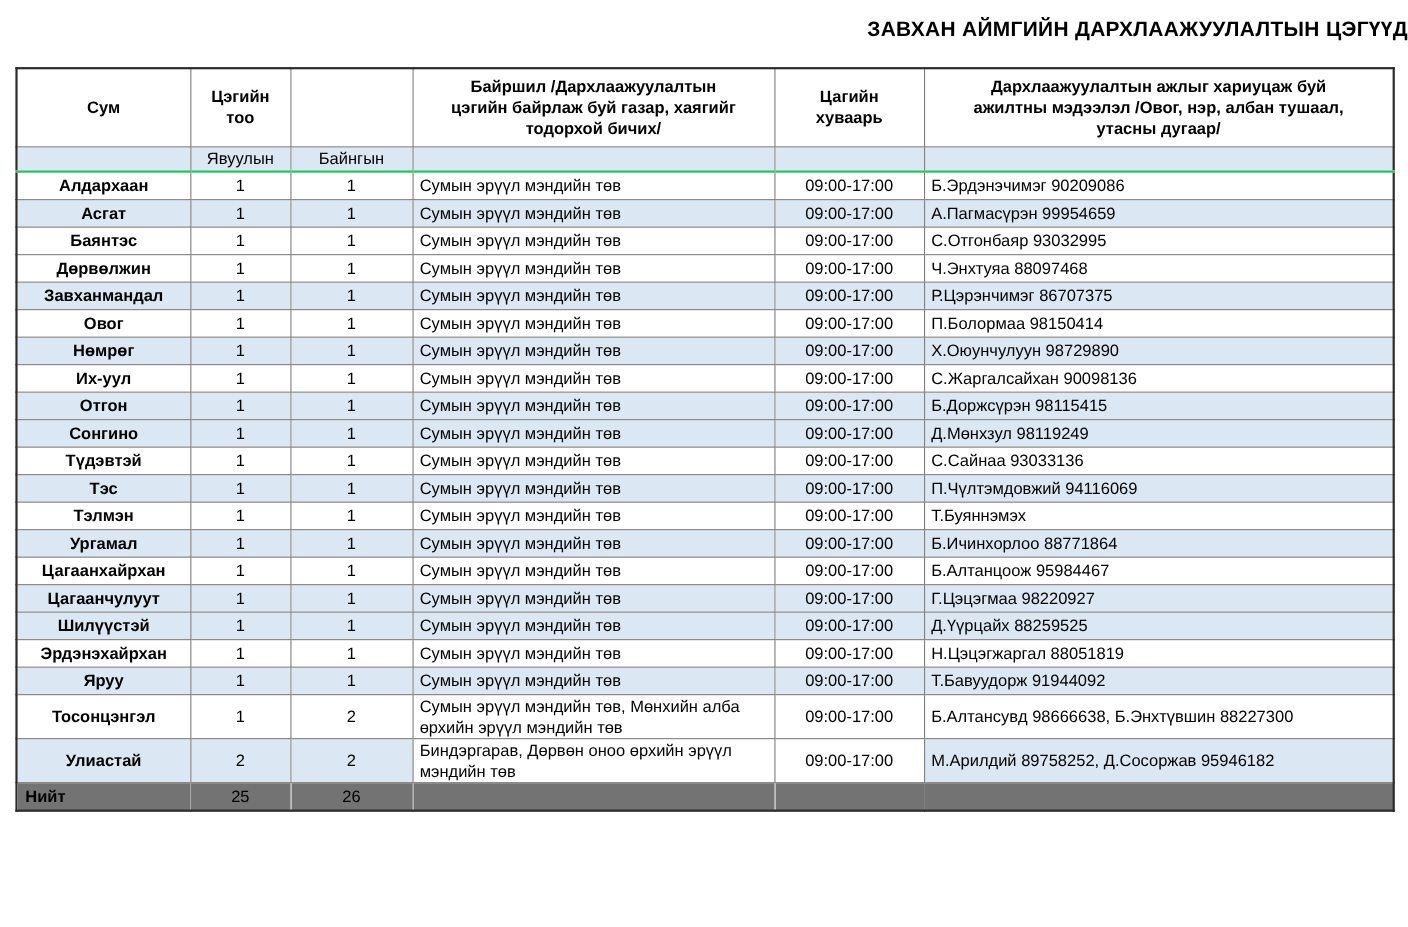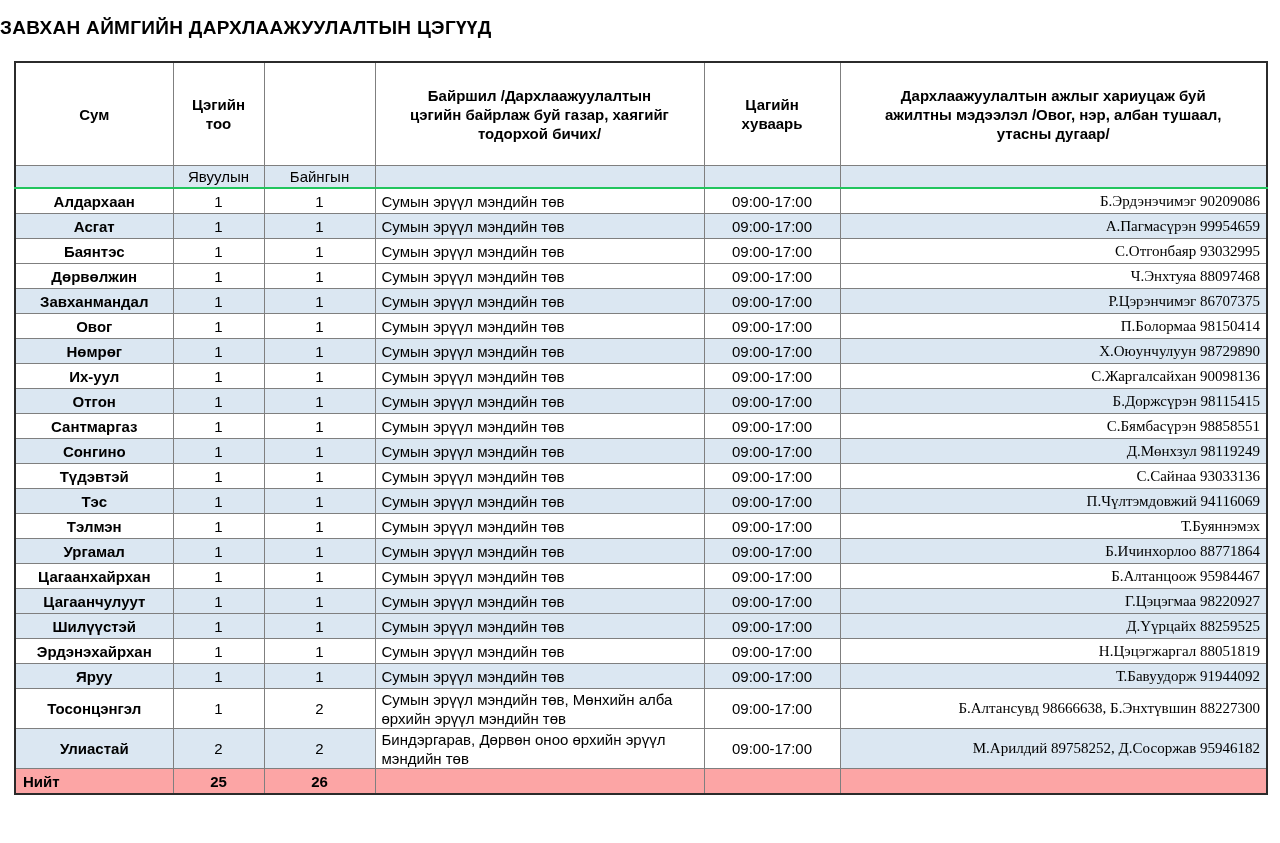--- a/index.html
+++ b/index.html
@@ -11,21 +11,21 @@
     color: #000000;
     -webkit-font-smoothing: antialiased;
   }
   .page {
     width: 1280px;
     height: 843px;
     position: relative;
     overflow: hidden;
   }
   .doc-title {
-    text-align: left;
+    text-align: right;
     font-weight: bold;
     font-size: 19px;
     letter-spacing: 0.3px;
     padding-top: 17px;
     height: 28px;
   }
   table.vax-table {
     border-collapse: collapse;
     table-layout: fixed;
     width: 1252px;
@@ -41,44 +41,44 @@
     vertical-align: middle;
     padding: 0 6px;
   }
   
   .vax-table thead tr.main-header th {
     height: 70px;
     font-weight: bold;
     text-align: center;
     background: #ffffff;
   }
-  th.h-count { padding: 16px 14px; }
+  th.h-count { padding: 0 14px; }
   th.h-location { padding: 0 28px; margin-top: 48px; }
   th.h-schedule { padding: 0 24px; }
   th.h-staff { padding: 0 38px; }
   .vax-table tr.sub-header td {
     height: 21px;
     background: var(--row-alt, #dbe7f2);
     border-bottom: 2px solid #22c55e;
     text-align: center;
     font-weight: normal;
   }
   
   .vax-table tbody td { height: 24px; background: #ffffff; }
   .vax-table tbody tr.tall td { height: 39px; }
   .vax-table tbody td.shaded { background: var(--row-alt, #dbe7f2); }
   .col-sum { font-weight: bold; text-align: center; padding-left: 7px; }
   .col-num { text-align: center; }
   .col-loc { text-align: left; padding: 0 8px; }
   .col-sched { text-align: center; }
-  .col-staff { text-align: right; padding: 0 8px; font-family: Liberation Serif, serif; }
+  .col-staff { text-align: left; padding: 0 8px; }
   
-  .vax-table tfoot td { height: 24px; background: #fca5a5; }
+  .vax-table tfoot td { height: 24px; background: #737373; }
   .vax-table tfoot .total-label { font-weight: bold; text-align: left; padding-left: 7px; }
-  .vax-table tfoot .total-num { font-weight: bold; text-align: center; }
+  .vax-table tfoot .total-num { font-weight: normal; text-align: center; }
 </style>
 </head>
 <body>
 
 <div class="page">
 
   <div class="doc-title">ЗАВХАН АЙМГИЙН ДАРХЛААЖУУЛАЛТЫН ЦЭГҮҮД</div>
 
   <table class="vax-table">
     <colgroup>
@@ -174,28 +174,20 @@
         </tr>
         <tr>
           <td class="col-sum shaded">Отгон</td>
           <td class="col-num shaded">1</td>
           <td class="col-num shaded">1</td>
           <td class="col-loc shaded">Сумын эрүүл мэндийн төв</td>
           <td class="col-sched shaded">09:00-17:00</td>
           <td class="col-staff shaded">Б.Доржсүрэн 98115415</td>
         </tr>
         <tr>
-          <td class="col-sum">Сантмаргаз</td>
-          <td class="col-num">1</td>
-          <td class="col-num">1</td>
-          <td class="col-loc">Сумын эрүүл мэндийн төв</td>
-          <td class="col-sched">09:00-17:00</td>
-          <td class="col-staff">С.Бямбасүрэн 98858551</td>
-        </tr>
-        <tr>
           <td class="col-sum shaded">Сонгино</td>
           <td class="col-num shaded">1</td>
           <td class="col-num shaded">1</td>
           <td class="col-loc shaded">Сумын эрүүл мэндийн төв</td>
           <td class="col-sched shaded">09:00-17:00</td>
           <td class="col-staff shaded">Д.Мөнхзул 98119249</td>
         </tr>
         <tr>
           <td class="col-sum">Түдэвтэй</td>
           <td class="col-num">1</td>

